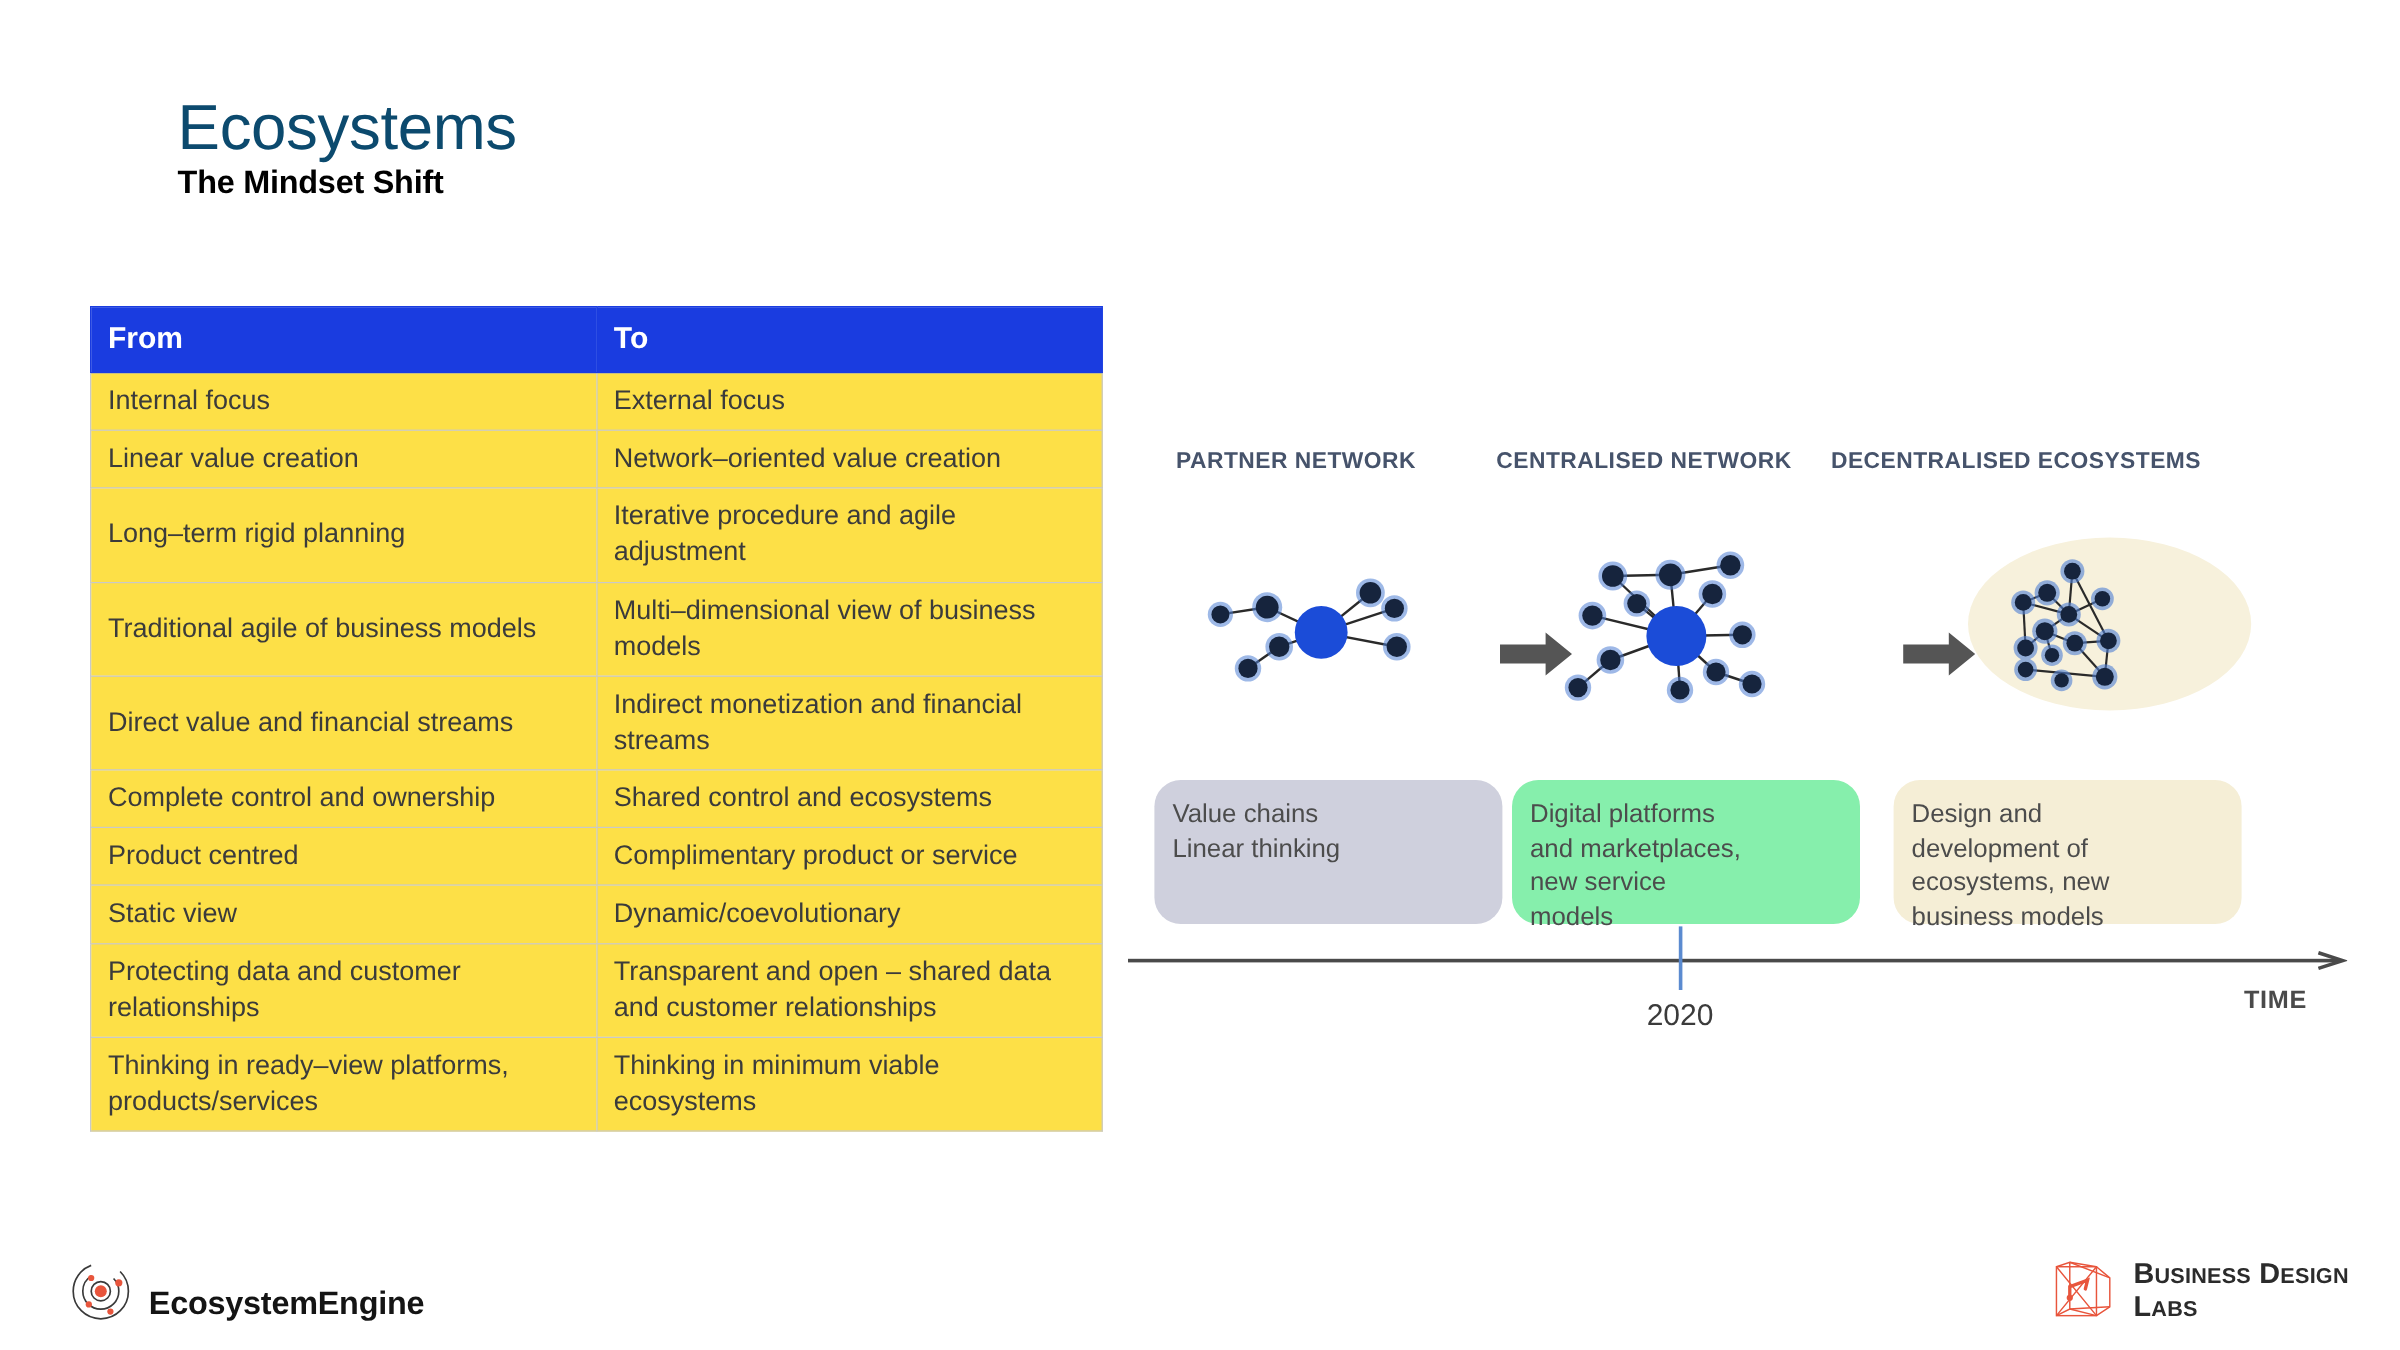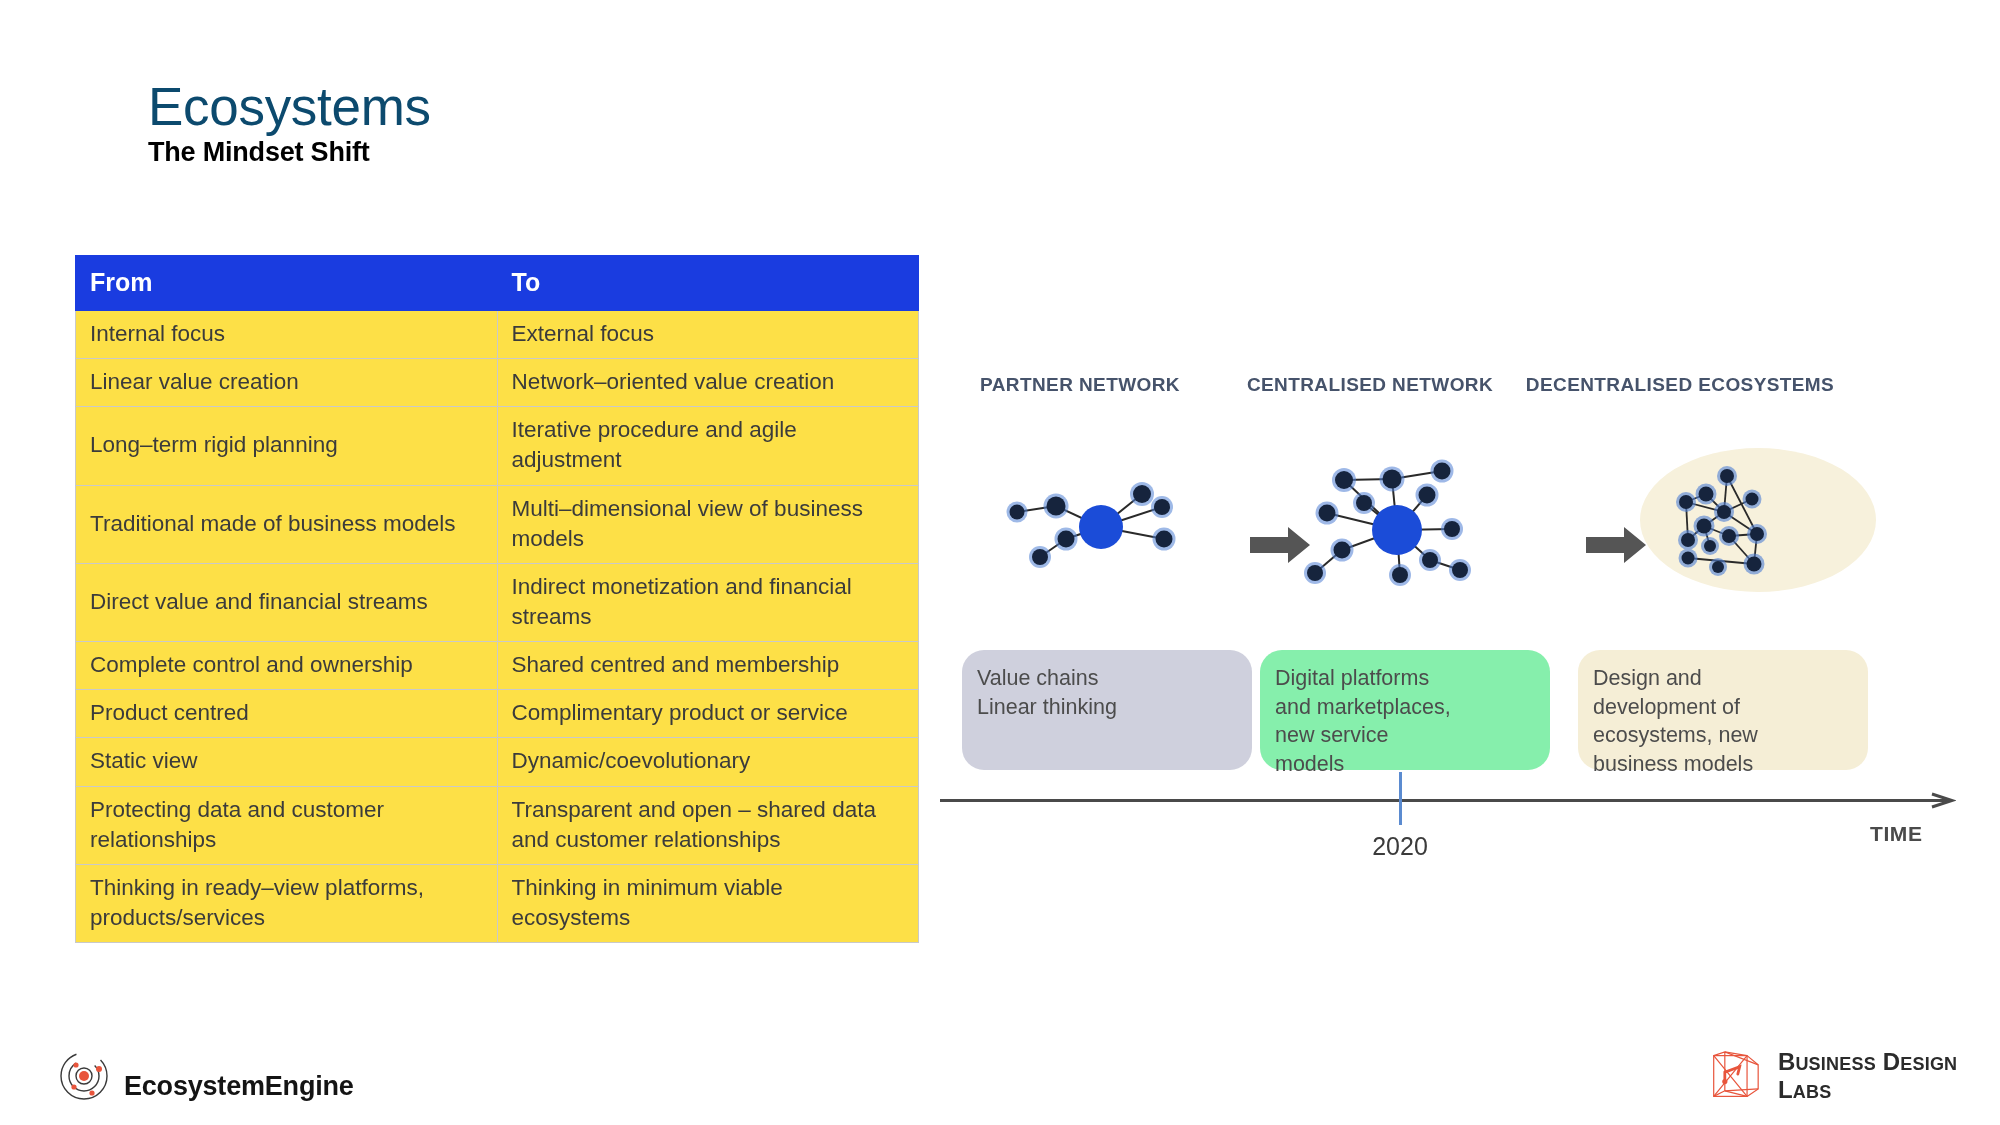--- a/index.html
+++ b/index.html
@@ -223,30 +223,30 @@
         </tr>
         <tr>
           <td>Linear value creation</td>
           <td>Network–oriented value creation</td>
         </tr>
         <tr>
           <td>Long–term rigid planning</td>
           <td>Iterative procedure and agile adjustment</td>
         </tr>
         <tr>
-          <td>Traditional made of business models</td>
+          <td>Traditional agile of business models</td>
           <td>Multi–dimensional view of business models</td>
         </tr>
         <tr>
           <td>Direct value and financial streams</td>
           <td>Indirect monetization and financial streams</td>
         </tr>
         <tr>
           <td>Complete control and ownership</td>
-          <td>Shared centred and membership</td>
+          <td>Shared control and ecosystems</td>
         </tr>
         <tr>
           <td>Product centred</td>
           <td>Complimentary product or service</td>
         </tr>
         <tr>
           <td>Static view</td>
           <td>Dynamic/coevolutionary</td>
         </tr>
         <tr>

